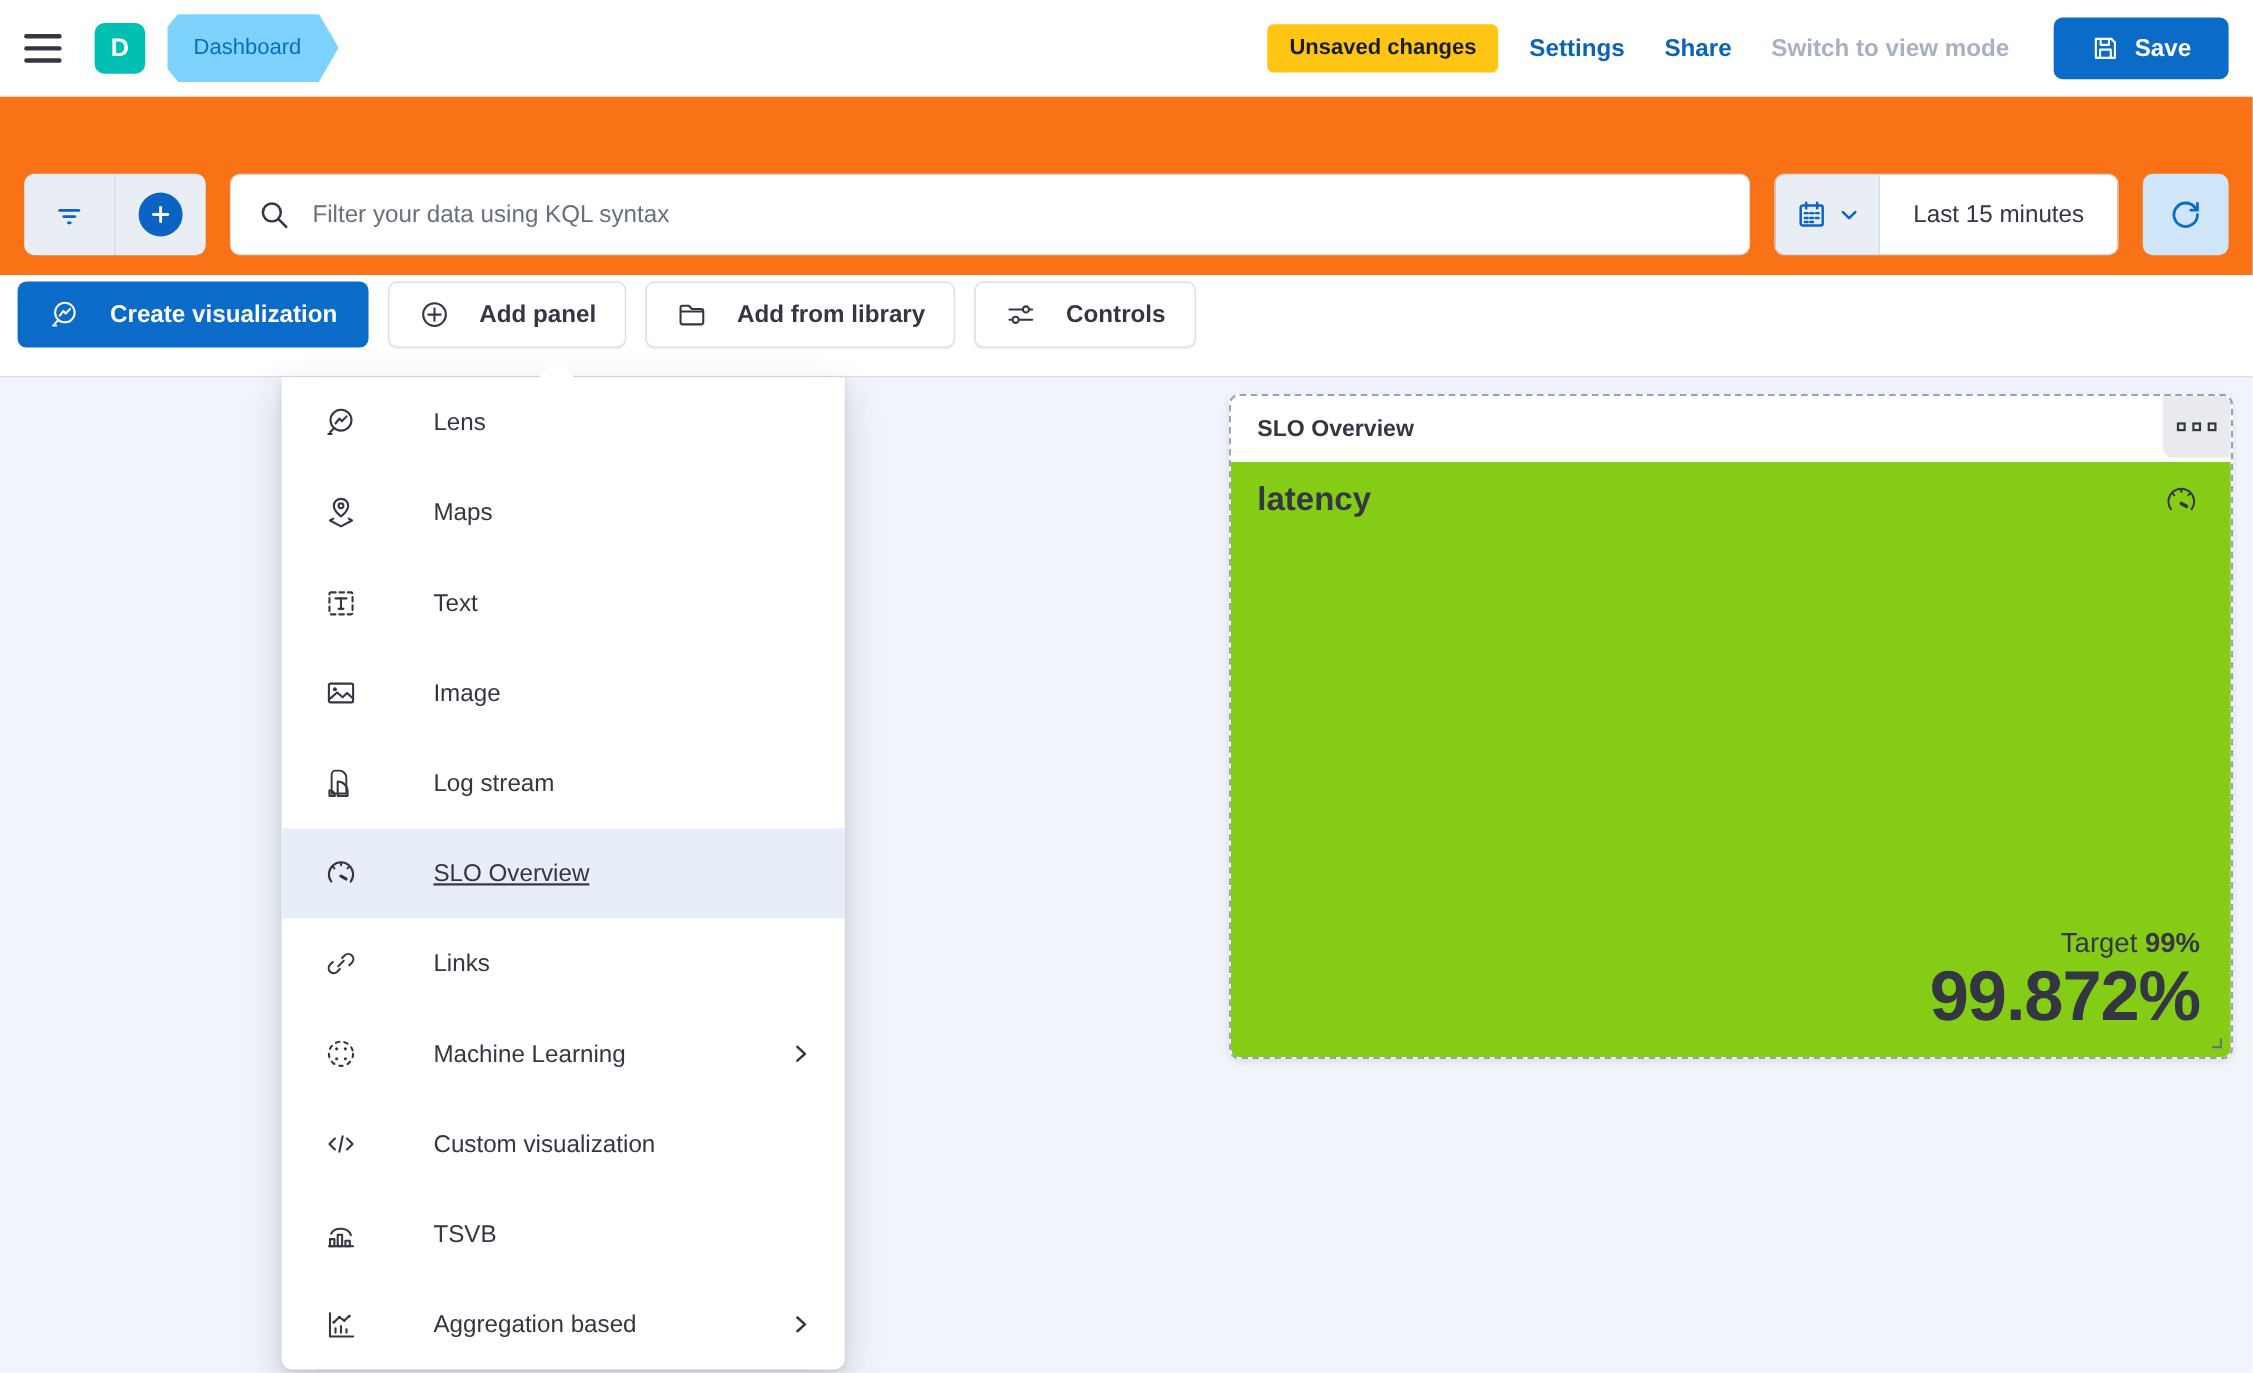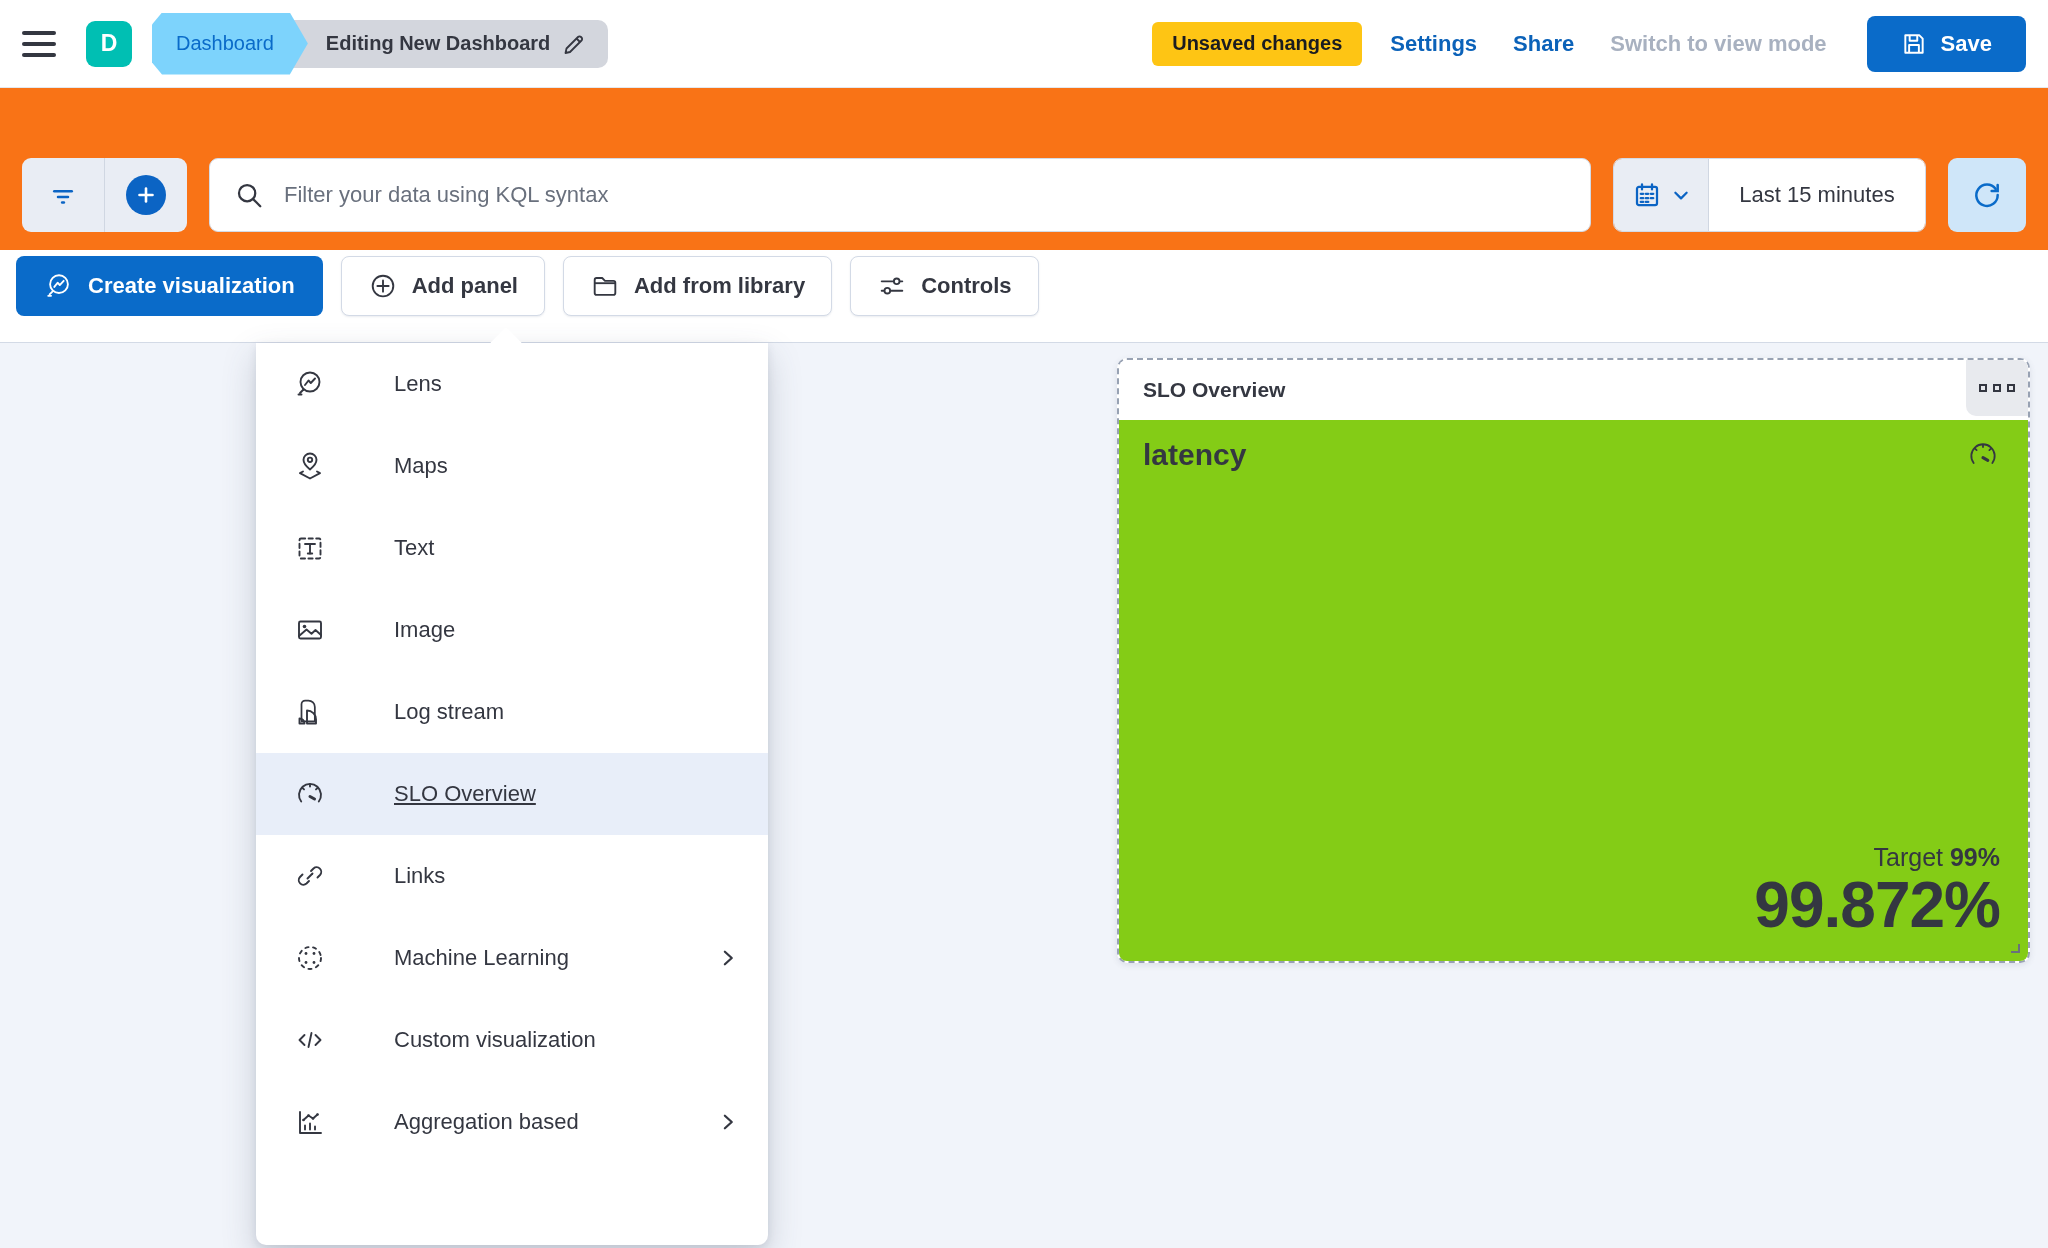--- a/index.html
+++ b/index.html
@@ -30,21 +30,21 @@
   .search-box { flex:1; display:flex; align-items:center; height:74px; background:#fff; border:1px solid #d3dae6; border-radius:9px; padding:0 24px; gap:20px; }
   .search-box input { flex:1; border:none; outline:none; font-size:22px; color:#343741; font-family:inherit; background:transparent; }
   .search-box input::placeholder { color:#69707d; }
   .time-picker { display:flex; height:74px; border:1px solid #d3dae6; border-radius:9px; overflow:hidden;margin-top:48px; }
   .cal-seg { display:flex; align-items:center; gap:10px; padding:0 18px; background:#e9edf4; border:none; border-right:1px solid #d0d7e2; cursor:pointer; }
   .time-label { display:flex; align-items:center; justify-content:center; min-width:216px; padding:0 24px; background:#fff; border:none; font-size:22px; color:#343741; cursor:pointer; font-family:inherit; }
   .refresh-btn { width:78px; height:74px; background:#cfe6f9; border:none; border-radius:9px; display:flex; align-items:center; justify-content:center; cursor:pointer; }
 
   
   .toolbar { display:flex; align-items:center; gap:18px; padding:6px 22px 26px 16px; background:#fff; }
-  .tb-btn { display:flex; align-items:center; gap:14px; height:60px; border-radius:8px; font-size:22px; font-weight:600; cursor:pointer; font-family:inherit; }
+  .tb-btn { display:flex; align-items:center; gap:26px; height:60px; border-radius:8px; font-size:22px; font-weight:600; cursor:pointer; font-family:inherit; }
   .tb-primary { background:#0a6bc9; color:#fff; border:none; padding:0 28px; }
   .tb-secondary { background:#fff; color:#343741; border:1px solid #d3dae6; padding:0 26px; box-shadow:0 1px 2px rgba(152,162,179,.2); }
 
   
   .canvas { position:relative; height:963px; background:#f1f4fa; border-top:1px solid #d3dae6; }
 
   
   .menu { position:absolute; left:256px; top:0; width:512px; height:902px; background:#fff; border-radius:0 0 10px 10px; box-shadow:0 14px 34px rgba(65,78,101,.22), 0 3px 8px rgba(65,78,101,.12); z-index:5; }
   .menu .caret { position:absolute; top:-11px; left:238px; width:24px; height:24px; background:#fff; transform:rotate(45deg); border-radius:3px; }
   .menu-item { position:relative; display:flex; align-items:center; gap:24px; height:82px; padding:0 30px 0 38px; cursor:pointer; }
@@ -82,29 +82,20 @@
     <button class="hamburger">
         <span></span>
         <span></span>
         <span></span>
       </button>
     <div class="logo">D</div>
 
     <nav class="crumbs">
       <div class="crumb1">
         <span>Dashboard</span>
-      </div>
-      <div class="crumb2">
-        <span>Editing New Dashboard</span>
-        <span>
-          <svg width="24" height="24" viewBox="0 0 24 24" fill="none" stroke="#343741" stroke-width="1.8" stroke-linejoin="round">
-              <path d="M4.5 16.5 3.5 21l4.5-1L19.5 8.5a2.1 2.1 0 0 0 0-3l-.5-.5a2.1 2.1 0 0 0-3 0Z"></path>
-              <path d="M14.5 6.5l3.5 3.5"></path>
-            </svg>
-        </span>
       </div>
     </nav>
 
     <div class="spacer"></div>
 
     <span class="badge">Unsaved changes</span>
     <button class="hlink">Settings</button>
     <button class="hlink">Share</button>
     <button class="hlink disabled">Switch to view mode</button>
     <button class="save-btn">
@@ -344,20 +335,32 @@
         <span class="mi-icon">
           <svg width="32" height="32" viewBox="0 0 32 32" fill="none" stroke="#343741" stroke-width="1.9" stroke-linecap="round" stroke-linejoin="round">
               <polyline points="10.5,11 5.5,16 10.5,21"></polyline>
               <polyline points="21.5,11 26.5,16 21.5,21"></polyline>
               <line x1="17.5" y1="9" x2="14.5" y2="23"></line>
             </svg>
         </span>
         <span class="mi-label">Custom visualization</span>
       </div>
 
+      <div class="menu-item">
+        <span class="mi-icon">
+          <svg width="32" height="32" viewBox="0 0 32 32" fill="none" stroke="#343741" stroke-width="1.9" stroke-linecap="round" stroke-linejoin="round">
+              <path d="M7 15.5a9.5 7.5 0 0 1 18 1.5"></path>
+              <rect x="6" y="20.5" width="4" height="6.5"></rect>
+              <rect x="13" y="16.5" width="4" height="10.5"></rect>
+              <rect x="20" y="22" width="4" height="5"></rect>
+              <line x1="5" y1="27" x2="27" y2="27"></line>
+            </svg>
+        </span>
+        <span class="mi-label">TSVB</span>
+      </div>
 
       <div class="menu-item">
         <span class="mi-icon">
           <svg width="32" height="32" viewBox="0 0 32 32" fill="none" stroke="#343741" stroke-width="1.9" stroke-linecap="round" stroke-linejoin="round">
               <path d="M6 6v21h21"></path>
               <polyline points="9.5,14 14.5,9.5 19,12.5 23.5,8.5"></polyline>
               <circle cx="9.5" cy="14" r="1.3" fill="#343741" stroke="none"></circle>
               <circle cx="14.5" cy="9.5" r="1.3" fill="#343741" stroke="none"></circle>
               <circle cx="19" cy="12.5" r="1.3" fill="#343741" stroke="none"></circle>
               <circle cx="23.5" cy="8.5" r="1.3" fill="#343741" stroke="none"></circle>

